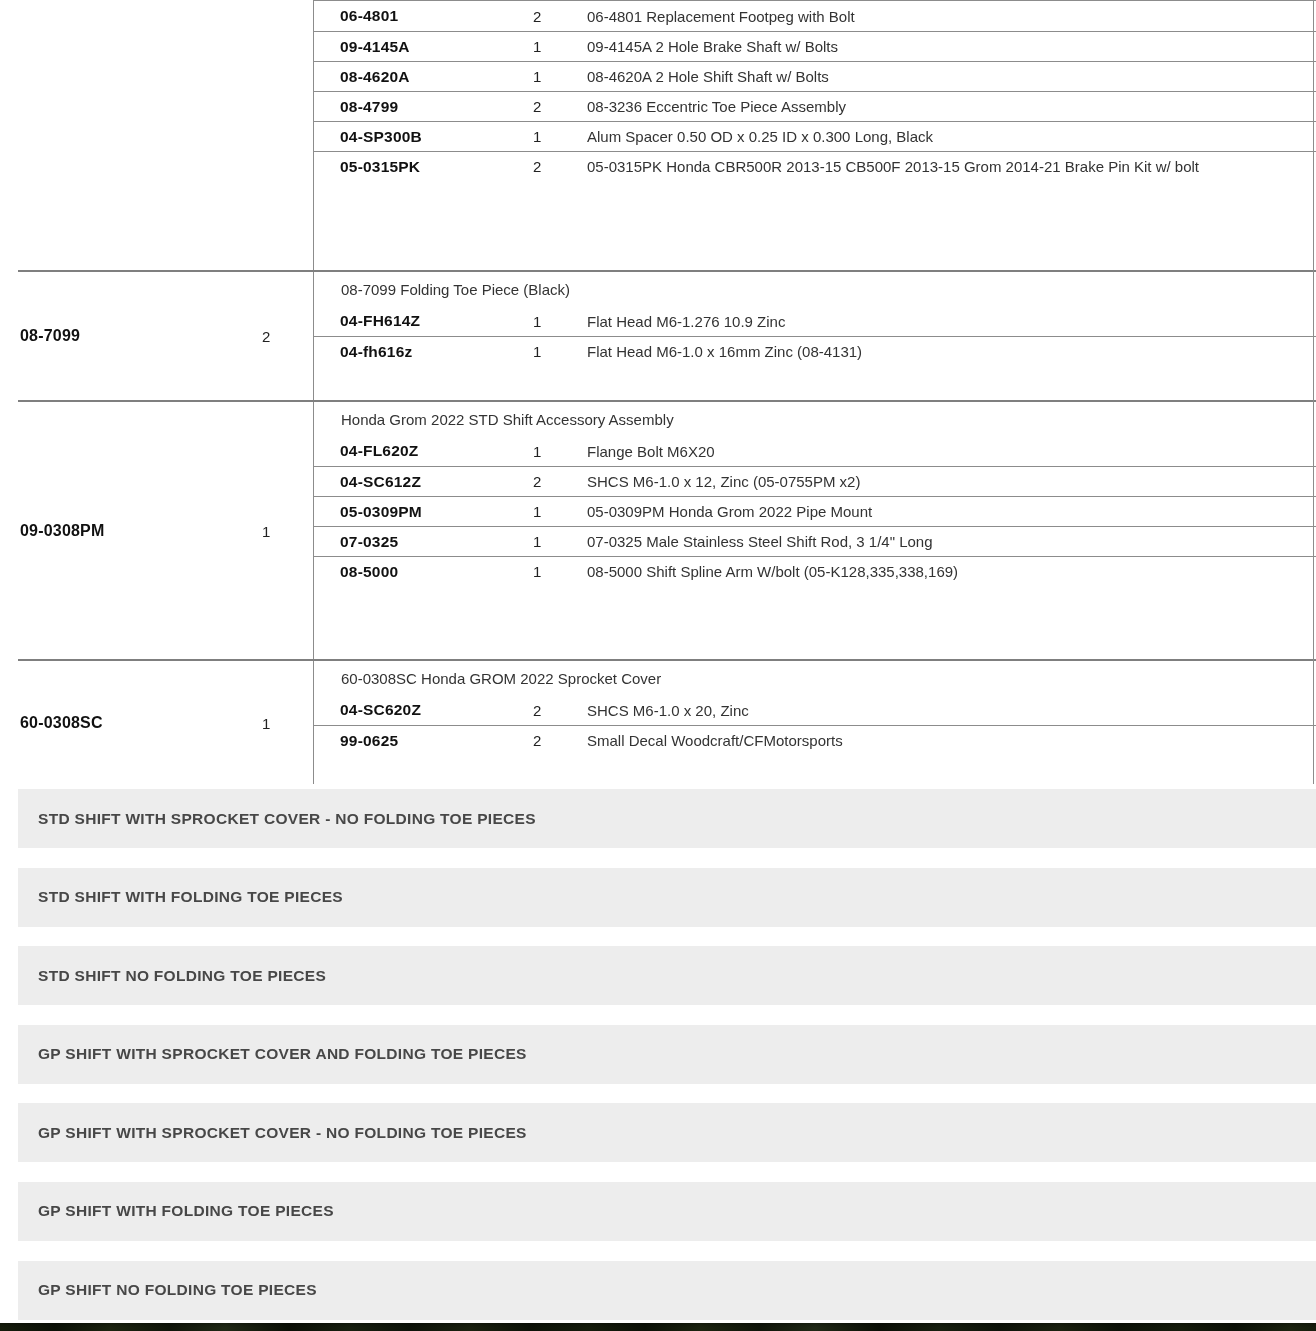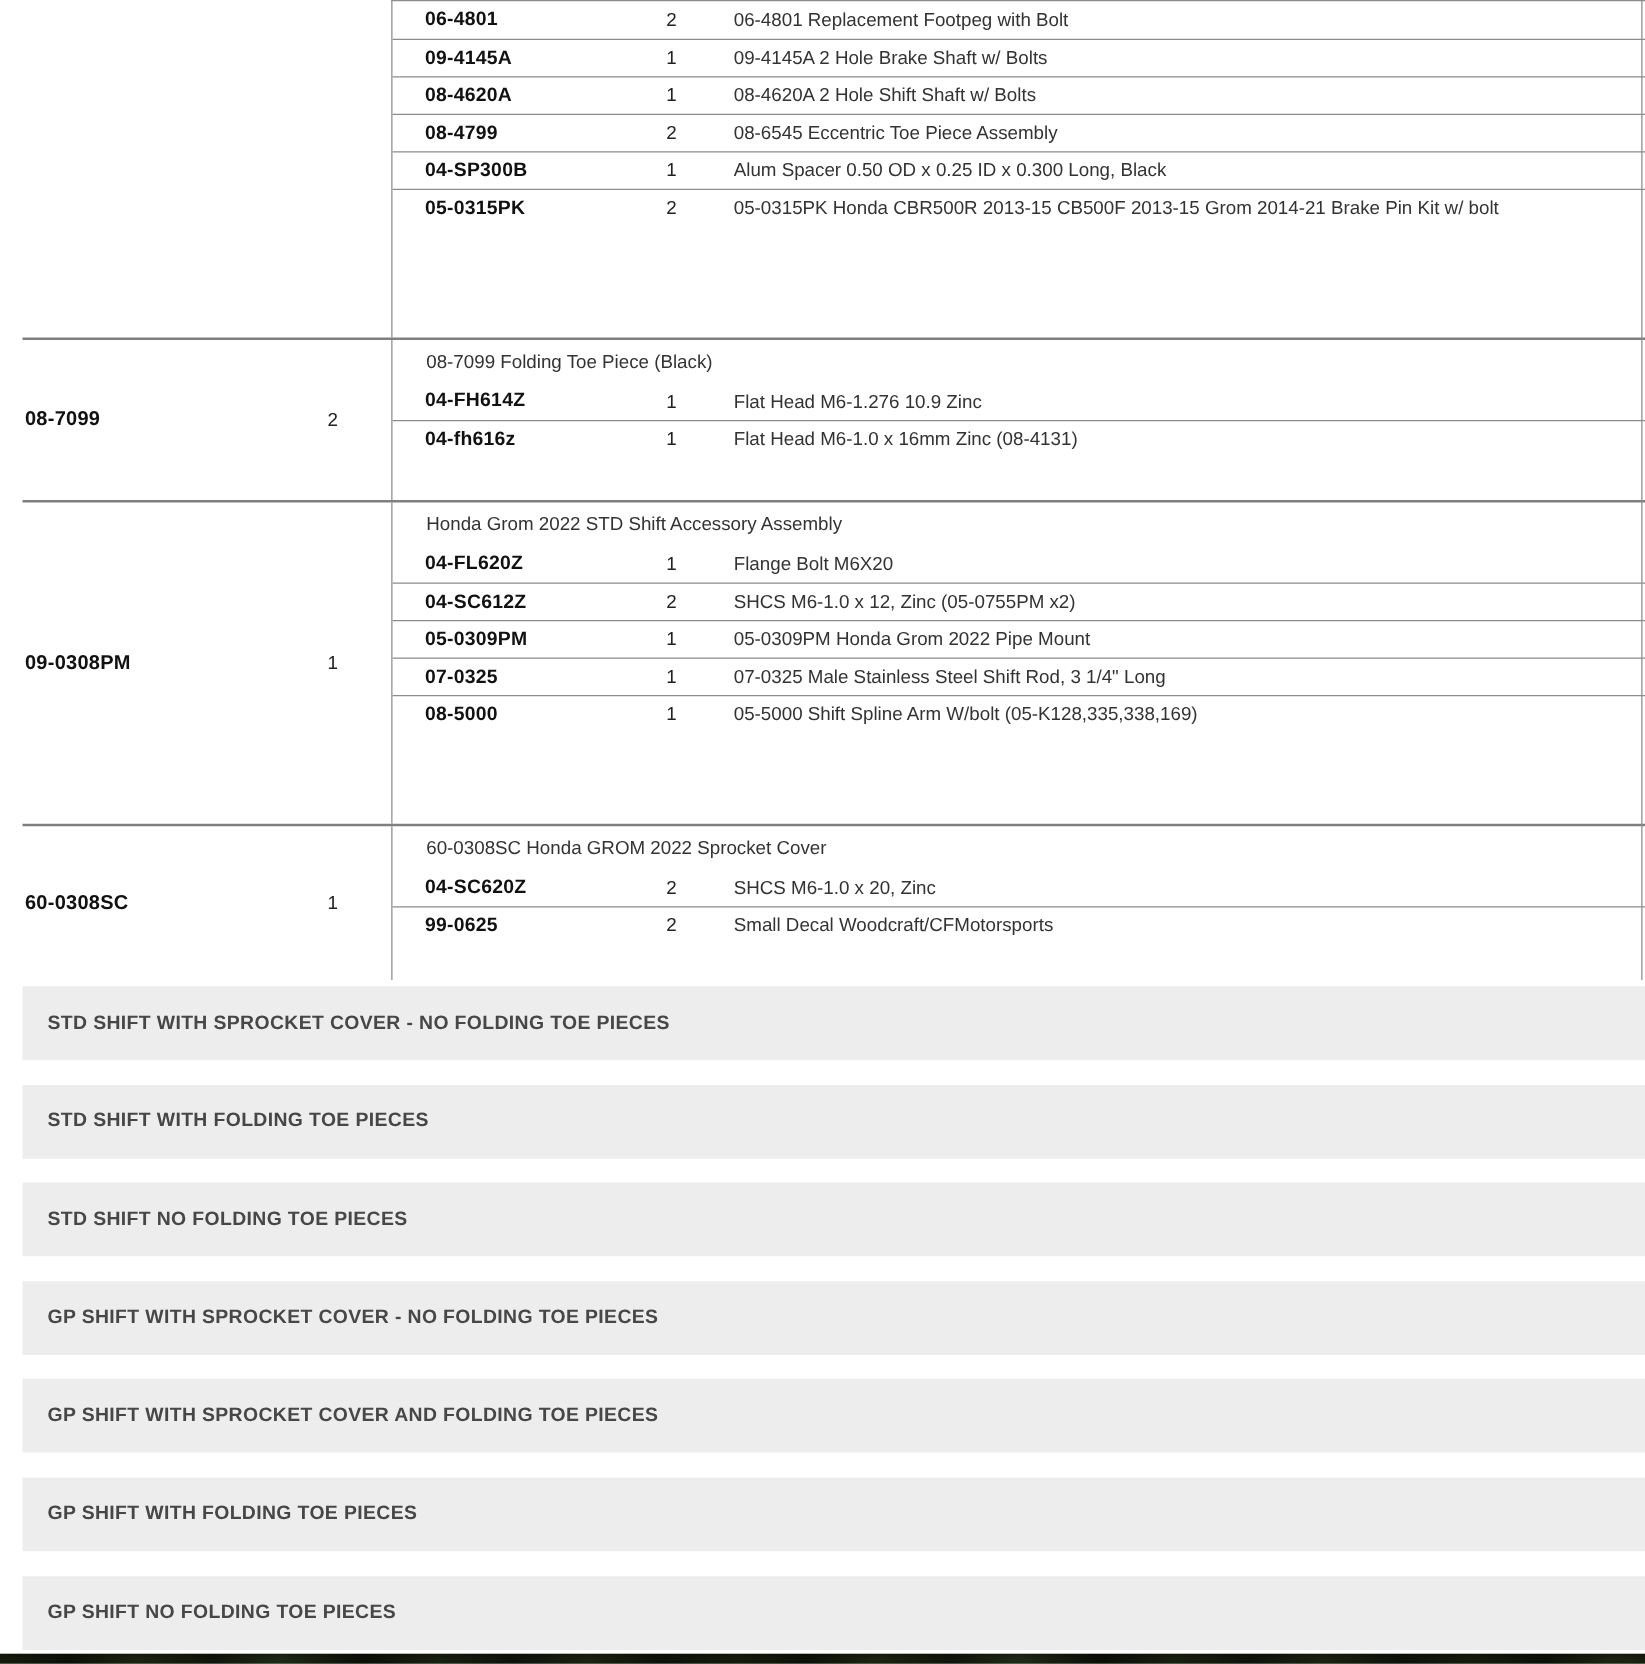--- a/index.html
+++ b/index.html
@@ -70,21 +70,21 @@
     <span class="rdesc">09-4145A 2 Hole Brake Shaft w/ Bolts</span>
   </div>
           <div class="row">
     <span class="rpn">08-4620A</span>
     <span class="rqty">1</span>
     <span class="rdesc">08-4620A 2 Hole Shift Shaft w/ Bolts</span>
   </div>
           <div class="row">
     <span class="rpn">08-4799</span>
     <span class="rqty">2</span>
-    <span class="rdesc">08-6545 Eccentric Toe Piece Assembly</span>
+    <span class="rdesc">08-3236 Eccentric Toe Piece Assembly</span>
   </div>
           <div class="row">
     <span class="rpn">04-SP300B</span>
     <span class="rqty">1</span>
     <span class="rdesc">Alum Spacer 0.50 OD x 0.25 ID x 0.300 Long, Black</span>
   </div>
           <div class="row">
     <span class="rpn">05-0315PK</span>
     <span class="rqty">2</span>
     <span class="rdesc">05-0315PK Honda CBR500R 2013-15 CB500F 2013-15 Grom 2014-21 Brake Pin Kit w/ bolt</span>
@@ -137,21 +137,21 @@
     <span class="rdesc">05-0309PM Honda Grom 2022 Pipe Mount</span>
   </div>
           <div class="row">
     <span class="rpn">07-0325</span>
     <span class="rqty">1</span>
     <span class="rdesc">07-0325 Male Stainless Steel Shift Rod, 3 1/4" Long</span>
   </div>
           <div class="row">
     <span class="rpn">08-5000</span>
     <span class="rqty">1</span>
-    <span class="rdesc">05-5000 Shift Spline Arm W/bolt (05-K128,335,338,169)</span>
+    <span class="rdesc">08-5000 Shift Spline Arm W/bolt (05-K128,335,338,169)</span>
   </div>
         </div>
     </div>
   </div>
     <div class="group" style="height: 125px;">
     <div class="left-col">
       <span class="lpn">60-0308SC</span>
       <span class="lqty">1</span>
     </div>
     <div class="sub">
@@ -176,26 +176,26 @@
     <div class="banner">
     <span class="banner-label">STD SHIFT WITH SPROCKET COVER - NO FOLDING TOE PIECES</span>
   </div>
     <div class="banner">
     <span class="banner-label">STD SHIFT WITH FOLDING TOE PIECES</span>
   </div>
     <div class="banner">
     <span class="banner-label">STD SHIFT NO FOLDING TOE PIECES</span>
   </div>
     <div class="banner">
+    <span class="banner-label">GP SHIFT WITH SPROCKET COVER AND FOLDING TOE PIECES</span>
+  </div>
+    <div class="banner">
     <span class="banner-label">GP SHIFT WITH SPROCKET COVER - NO FOLDING TOE PIECES</span>
   </div>
     <div class="banner">
-    <span class="banner-label">GP SHIFT WITH SPROCKET COVER AND FOLDING TOE PIECES</span>
-  </div>
-    <div class="banner">
     <span class="banner-label">GP SHIFT WITH FOLDING TOE PIECES</span>
   </div>
     <div class="banner">
     <span class="banner-label">GP SHIFT NO FOLDING TOE PIECES</span>
   </div>
   </div>
 
 <div class="photo-strip"></div>
 
 </body></html>

